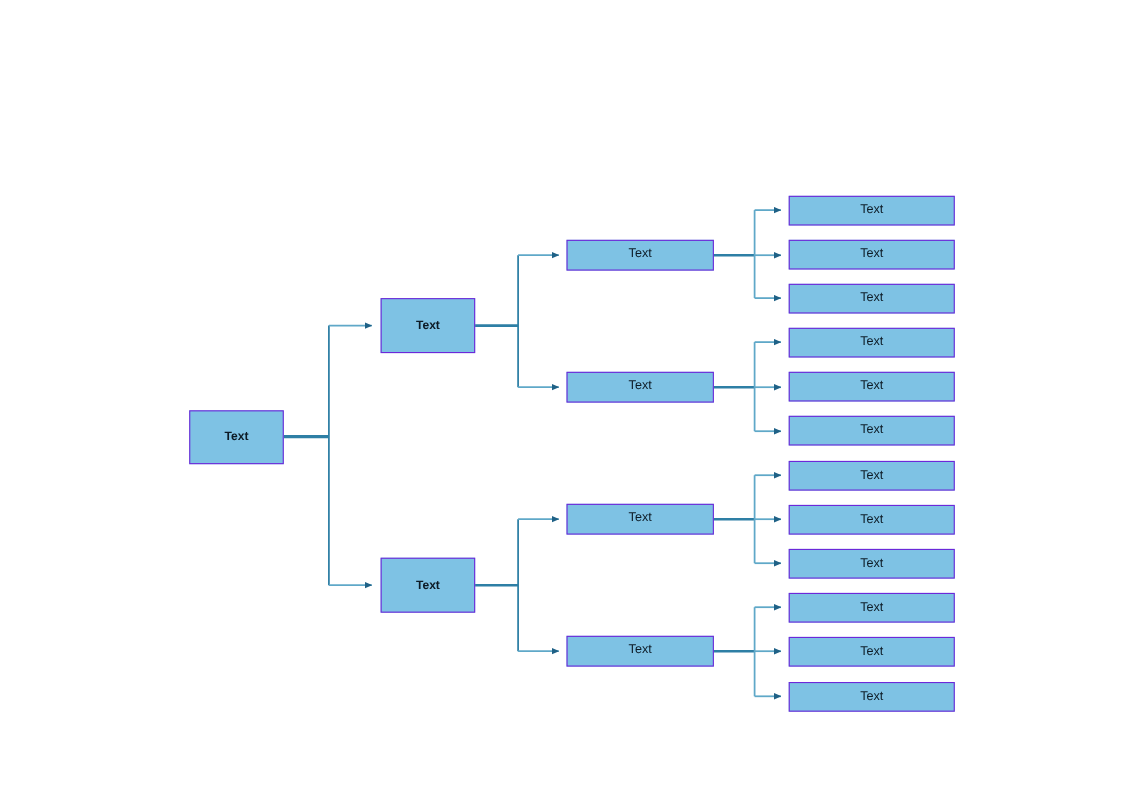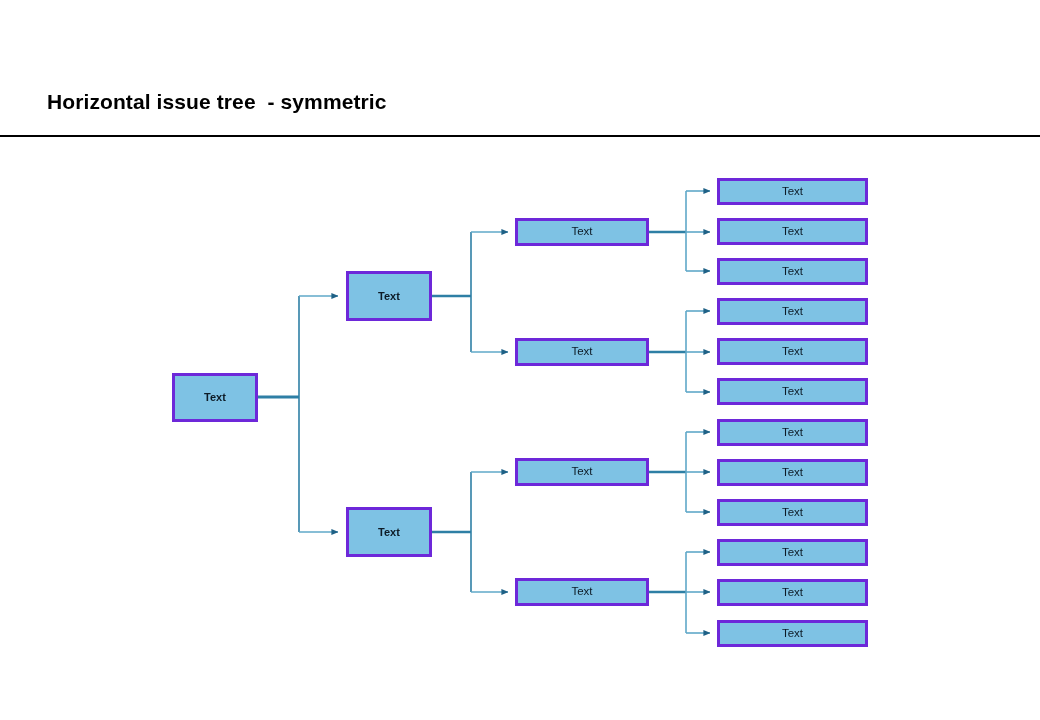--- a/index.html
+++ b/index.html
@@ -67,21 +67,21 @@
     width: 1040px;
     height: 720px;
     pointer-events: none;
   }
 
   
   .node {
     position: absolute;
     box-sizing: border-box;
     background: #7EC2E4;
-    border: 3px solid #6d28d9;
+    border: 1px solid #6d28d9;
     display: flex;
     align-items: center;
     justify-content: center;
     color: #0d1b26;
     line-height: 1;
   }
   .node-label {
     display: block;
     text-align: center;
   }
@@ -109,24 +109,20 @@
     height: 27px;
     font-size: 11.5px;
     font-weight: normal;
   }
 </style>
 </head>
 <body>
 
 <div id="slide">
 
-  <div id="title-block">
-    <div id="page-title">Horizontal issue tree  - symmetric</div>
-    <div id="title-rule"></div>
-  </div>
 
   <div id="diagram">
 
     <svg id="connector-layer" width="1040" height="720" viewBox="0 0 1040 720">
       <defs>
         <marker id="arrowDark" markerWidth="7" markerHeight="7" refX="6.6" refY="3" orient="auto" markerUnits="userSpaceOnUse">
           <path d="M0,0 L7,3 L0,6 z" fill="#1F6186"></path>
         </marker>
       </defs>
 

